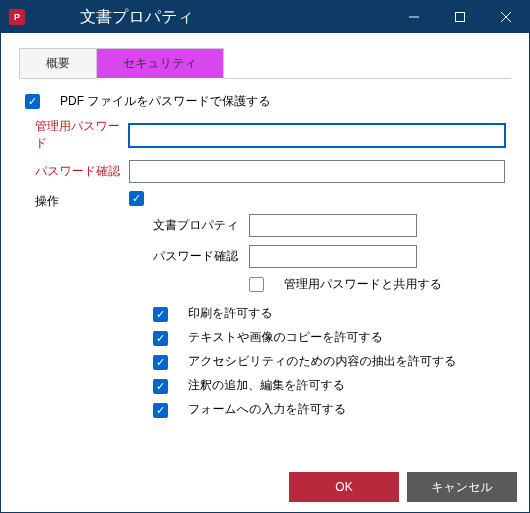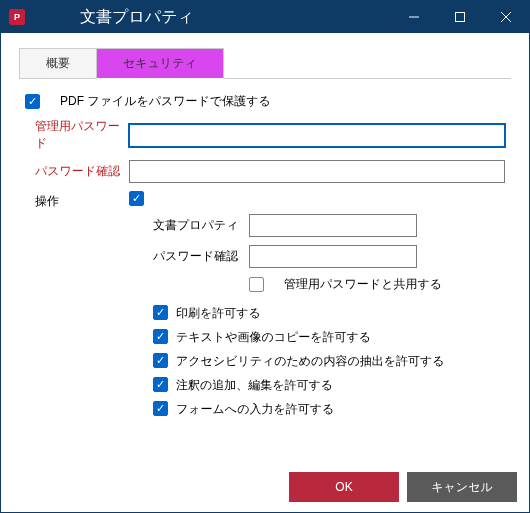--- a/index.html
+++ b/index.html
@@ -21,21 +21,21 @@
 .checkbox.checked { background: #0066cc; }
 .checkbox.checked::after { content: "✓"; color: #fff; font-size: 11px; line-height: 1; }
 .checkbox.unchecked { background: #fff; border-color:#888; }
 .field-row { display: flex; align-items: center; margin-bottom: 8px; }
 .field-label { width: 94px; color: #b91c1c; flex-shrink: 0; }
 .text-input { flex: 1; height: 23px; border: 1px solid #7a7a7a; padding: 2px 4px; font-size: 12px; }
 .text-input.focus { border: 1px solid #005fb8; outline: 1px solid #005fb8; }
 .sub-field-row { display: flex; align-items: center; margin-bottom: 8px; }
 .sub-field-label { width: 96px; flex-shrink: 0; }
 .sub-input { width: 168px; height: 23px; border: 1px solid #7a7a7a; padding: 2px 4px; }
-.perm-row { display: flex; align-items: flex-start; gap: 8px; margin-bottom: 7px; margin-left: 128px; }
+.perm-row { display: flex; align-items: flex-end; gap: 20px; margin-bottom: 7px; margin-left: 128px; }
 .ops-label { width: 94px; flex-shrink: 0; align-self: flex-start; padding-top: 2px; font-family: Liberation Mono, monospace; }
 .buttons { display: flex; justify-content: flex-end; gap: 8px; padding: 10px 12px; }
 .btn { width: 110px; height: 30px; display: flex; align-items: center; justify-content: center; border: none; cursor: pointer; font-size: 12px; }
 .btn-primary { background: #b8293d; color: #fff; }
 .btn-secondary { background: #5a5a5a; color: #fff; }
 svg { display: block; }
 </style>
 </head>
 <body>
 

